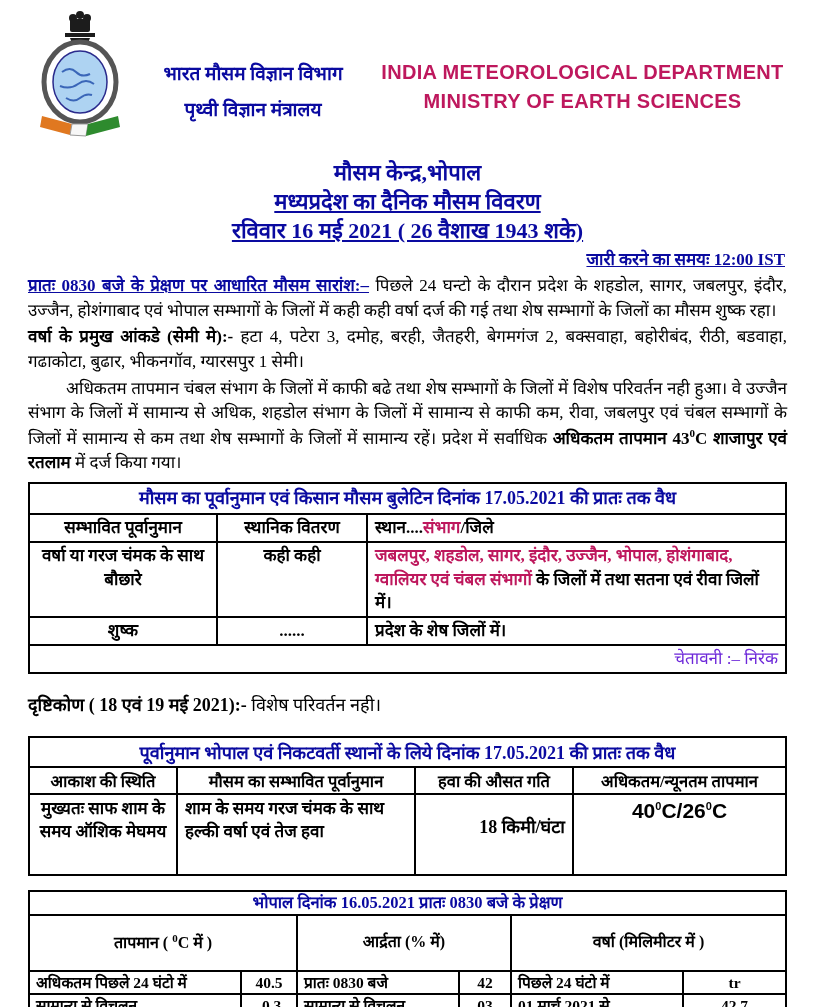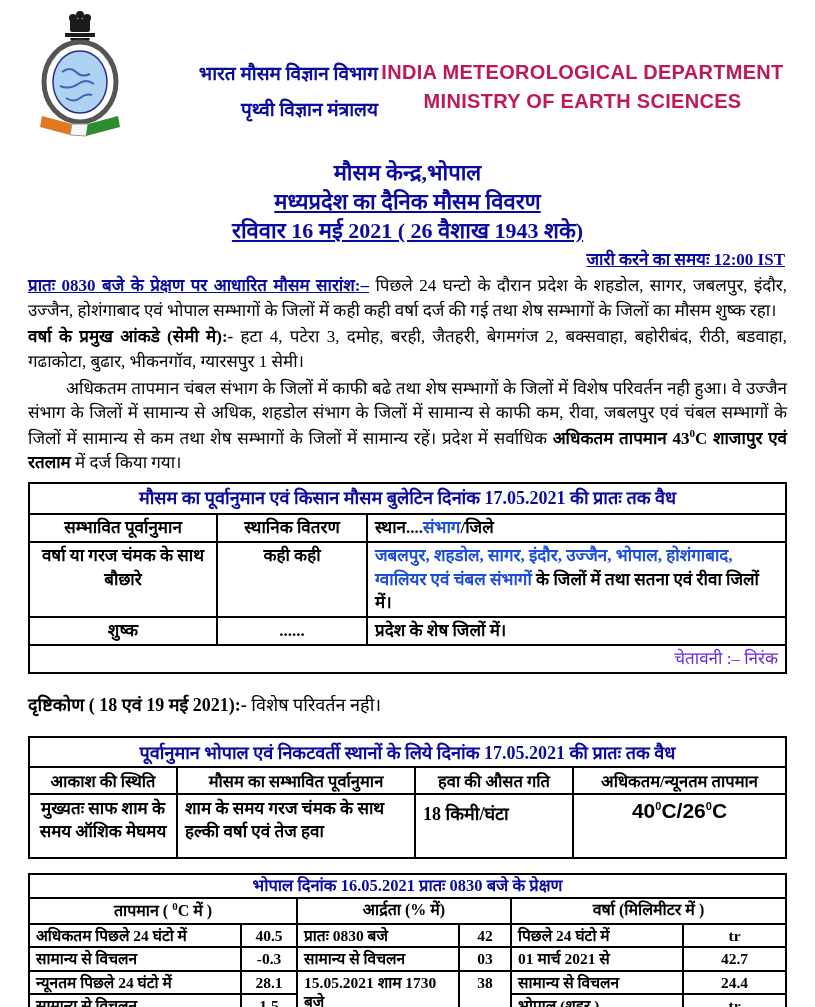--- a/index.html
+++ b/index.html
@@ -7,21 +7,21 @@
   body {
     height:1007px; overflow:hidden; color:#000;
     font-family:"Liberation Serif","DejaVu Serif",serif;
   }
   .page { padding:10px 28px 0 28px; }
 
   
   .header { display:flex; align-items:flex-start; }
   .logo-wrap { width:100px; flex:0 0 100px; padding-left:6px; }
   .dept-hi {
-    width:250px; flex:0 0 250px; margin-top:46px; text-align:right;
+    width:250px; flex:0 0 250px; margin-top:46px; text-align:center;
     color:#0a0aa0; font-weight:bold; font-size:19px; line-height:1.9;
   }
   .dept-en {
     flex:1; margin-top:48px; text-align:center; color:#be185d;
     font-family:"Liberation Sans","DejaVu Sans",sans-serif;
     font-weight:bold; font-size:20px; line-height:1.45; letter-spacing:.3px;
   }
 
   
   .masthead { text-align:center; margin-top:16px; }
@@ -40,39 +40,39 @@
   sup { font-size:11px; }
 
   
   table { border-collapse:collapse; width:100%; }
   td { border:2px solid #000; padding:1px 7px; font-size:17px; vertical-align:top; }
   .tbl-title {
     color:#0a0aa0; font-weight:bold; text-align:center; font-size:18px; padding:2px 4px;
   }
   .center { text-align:center; }
   .bold { font-weight:bold; }
-  .red-text { color:#1d4ed8; }
+  .red-text { color:#be185d; }
 
   .forecast-table { margin-top:6px; }
   .forecast-table td { line-height:1.4;margin-left:16px; }
   .warning-cell { color:#6d28d9; font-weight:normal;text-align:right; }
 
   .outlook { margin-top:18px; font-size:18px; }
 
   .city-table { margin-top:20px; }
   .city-table .hdr { font-weight:bold; text-align:center; font-size:16.5px; }
-  .city-table .body-row td { height:64px; }
-  .wind-cell { text-align:left; font-weight:bold; font-size:18px; padding-top:6px;margin-top:7px; }
+  .city-table .body-row td { height:81px; }
+  .wind-cell { text-align:right; font-weight:bold; font-size:18px; padding-top:19px;margin-top:7px; }
   .temp-cell { text-align:center; font-weight:bold; font-size:21px; padding-top:4px;
                font-family:"Liberation Sans","DejaVu Sans",sans-serif; }
 
   .obs-table { margin-top:14px; }
   .obs-table td { font-size:15.5px; padding:1px 6px; line-height:1.25; }
   .obs-table .tbl-title { font-size:16.5px; }
-  .obs-table .grp { font-weight:bold; text-align:center; font-size:16px; padding:1px 4px; }
+  .obs-table .grp { font-weight:bold; text-align:center; font-size:16px; padding:16px 4px; }
   .obs-label { font-weight:bold; }
   .obs-val { text-align:center; font-weight:bold; font-size:16.5px; }
 </style>
 </head>
 <body>
 
 <div class="page">
 
   <div class="header">
     <div class="logo-wrap">

